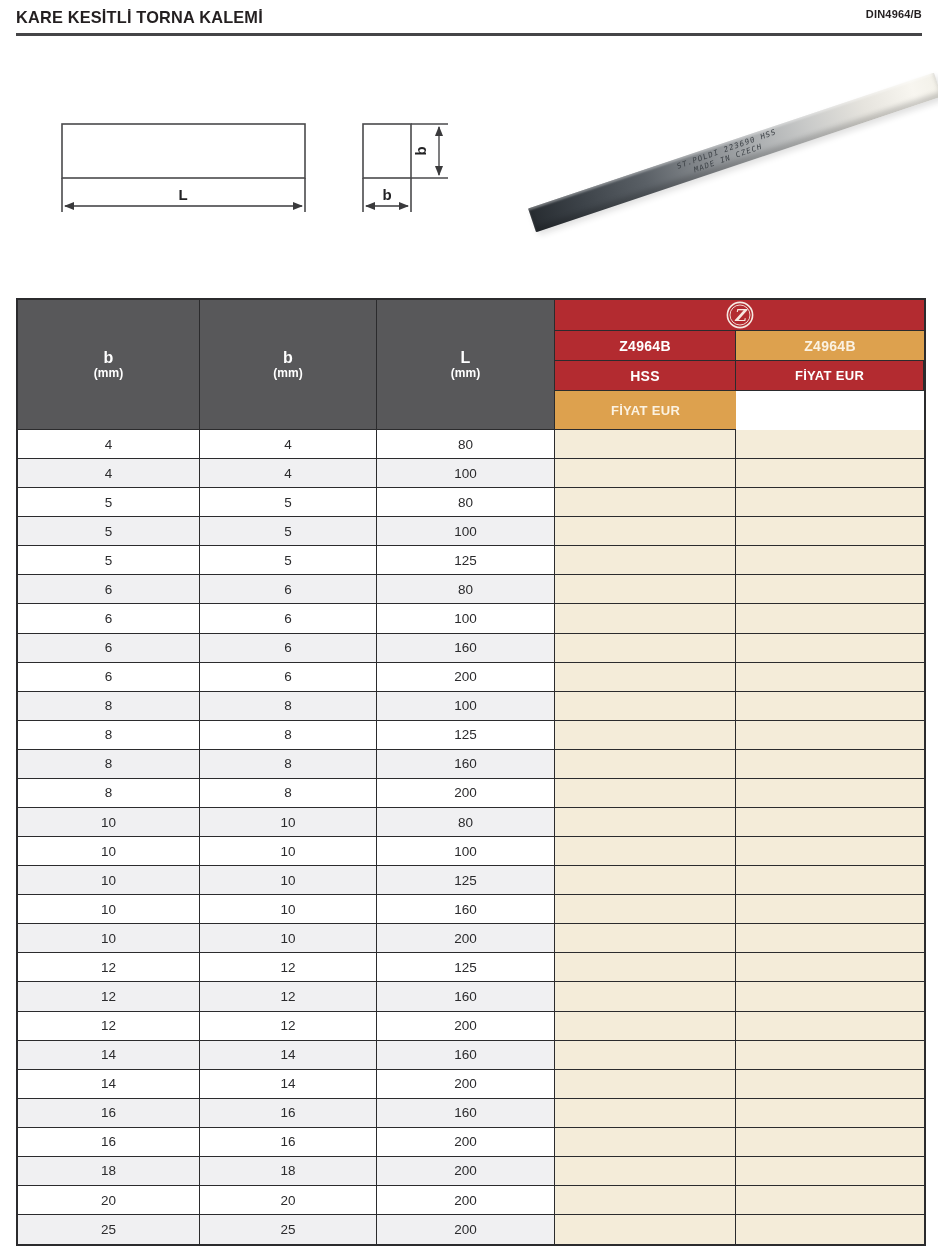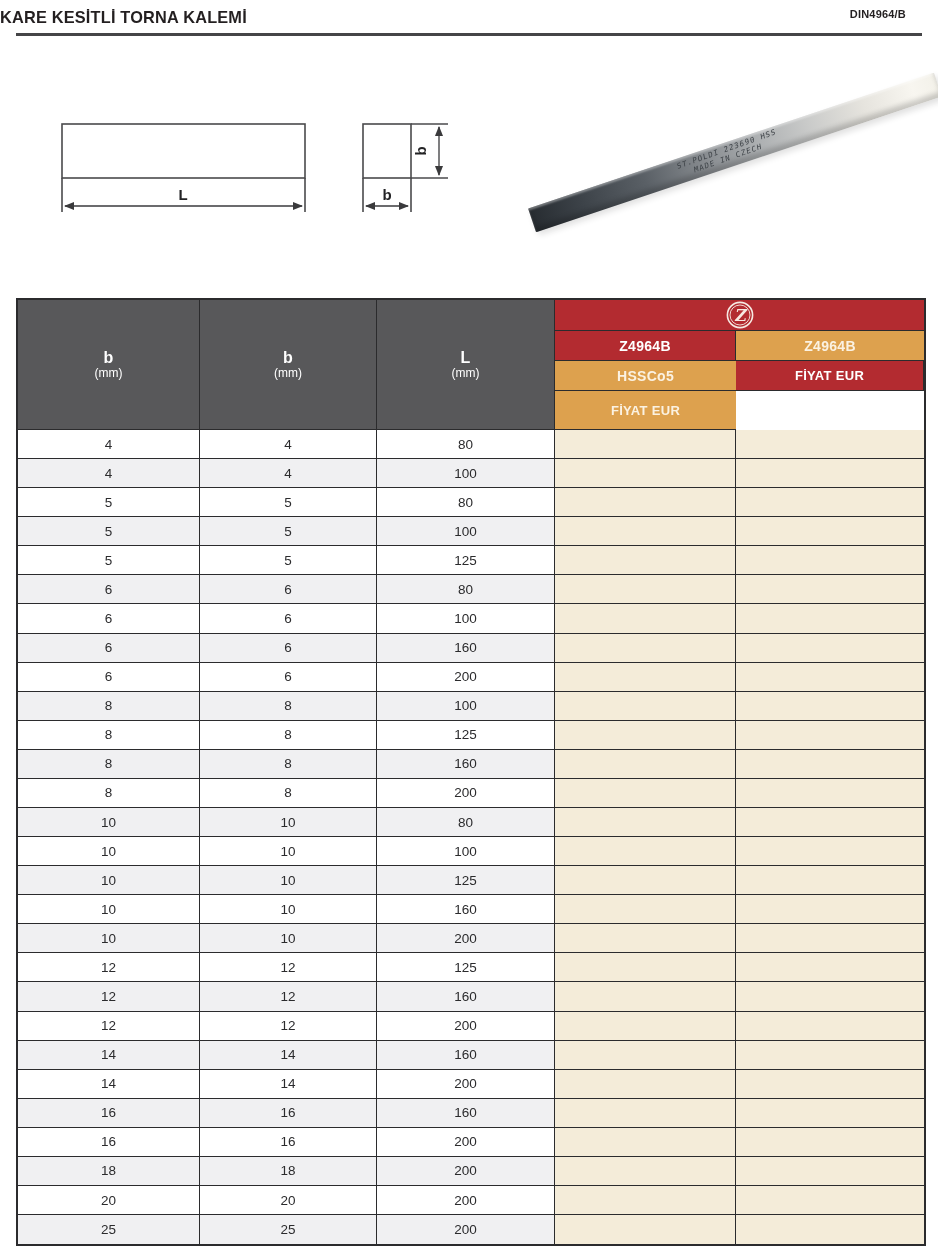--- a/index.html
+++ b/index.html
@@ -1,21 +1,21 @@
 <!DOCTYPE html>
 <html><head>
 <meta charset="utf-8">
 <style>
   html,body{margin:0;padding:0;}
   body{
     width:938px;height:1257px;background:#ffffff;position:relative;
     font-family:"Liberation Sans", sans-serif;overflow:hidden;
   }
   
-  .page-head{position:absolute;left:0;top:8px;width:906px;height:22px;}
+  .page-head{position:absolute;left:16px;top:8px;width:906px;height:22px;}
   .page-title{
     position:absolute;left:0;top:0;font-size:17px;font-weight:bold;color:#231f20;
     letter-spacing:.2px;transform:scaleX(.96);transform-origin:left center;white-space:nowrap;
   }
   .page-standard{
     position:absolute;right:0;top:0;font-size:11px;font-weight:bold;color:#231f20;
     letter-spacing:.2px;
   }
   .head-rule{position:absolute;left:16px;top:33px;width:906px;height:3px;background:#454547;}
 
@@ -44,21 +44,21 @@
   .price-table{
     position:absolute;left:16px;top:298px;width:910px;height:948px;box-sizing:border-box;
     border:2px solid #2b2b2d;background:#fff;
   }
   .thead{display:grid;grid-template-columns:182px 177px 178px 181px 1fr;
     grid-template-rows:31px 30px 30px 1fr;height:130px;}
   .hcell{box-sizing:border-box;border-right:1px solid #2b2b2d;border-bottom:1px solid #2b2b2d;
     display:flex;align-items:center;justify-content:center;}
   .hcell.dimhead{grid-row:1 / span 4;background:#58585a;flex-direction:column;color:#fff;}
   .dimhead .dh-label{font-size:16px;font-weight:bold;line-height:17px;}
-  .dimhead .dh-unit{font-size:12px;font-weight:normal;line-height:14px;}
+  .dimhead .dh-unit{font-size:12px;font-weight:bold;line-height:14px;}
   .hcell.brandband{grid-column:4 / span 2;background:#b32b30;border-right:none;}
   .hcell.red{background:#b32b30;color:#fff;font-weight:bold;font-size:14px;letter-spacing:.3px;}
   .hcell.orange{background:#dda14e;color:#fbf2e2;font-weight:bold;font-size:14px;letter-spacing:.3px;border-right:none;}
   .hcell.pricerow{font-size:13px;text-align:center;}
   .logo-wrap{width:28px;height:28px;}
 
   .tbody{display:flex;flex-direction:column;height:814px;}
   .trow{flex:1;display:grid;grid-template-columns:182px 177px 178px 181px 1fr;}
   .tcell{box-sizing:border-box;border-right:1px solid #2b2b2d;border-bottom:1px solid #2b2b2d;
     display:flex;align-items:center;justify-content:center;font-size:13.5px;color:#2b2b2d;
@@ -132,21 +132,21 @@
     </div>
     <div class="hcell brandband">
       <svg class="logo-wrap" viewBox="0 0 28 28">
         <circle cx="14" cy="14" r="12.6" fill="none" stroke="#f6e9e2" stroke-width="1.6"></circle>
         <circle cx="14" cy="14" r="10" fill="none" stroke="#f6e9e2" stroke-width="0.9"></circle>
         <text x="15" y="20" text-anchor="middle" font-family="DejaVu Serif, serif" font-style="italic" font-weight="bold" font-size="16" fill="#f6e9e2">Z</text>
       </svg>
     </div>
     <div class="hcell red">Z4964B</div>
     <div class="hcell orange">Z4964B</div>
-    <div class="hcell orange">HSSCo5</div>
+    <div class="hcell red">HSS</div>
     <div class="hcell red pricerow">FİYAT EUR</div>
     <div class="hcell orange pricerow">FİYAT EUR</div>
   </div>
   <div class="tbody">
       <div class="trow">
         <div class="tcell dim">4</div>
         <div class="tcell dim">4</div>
         <div class="tcell dim">80</div>
         <div class="tcell price"></div>
         <div class="tcell price"></div>

